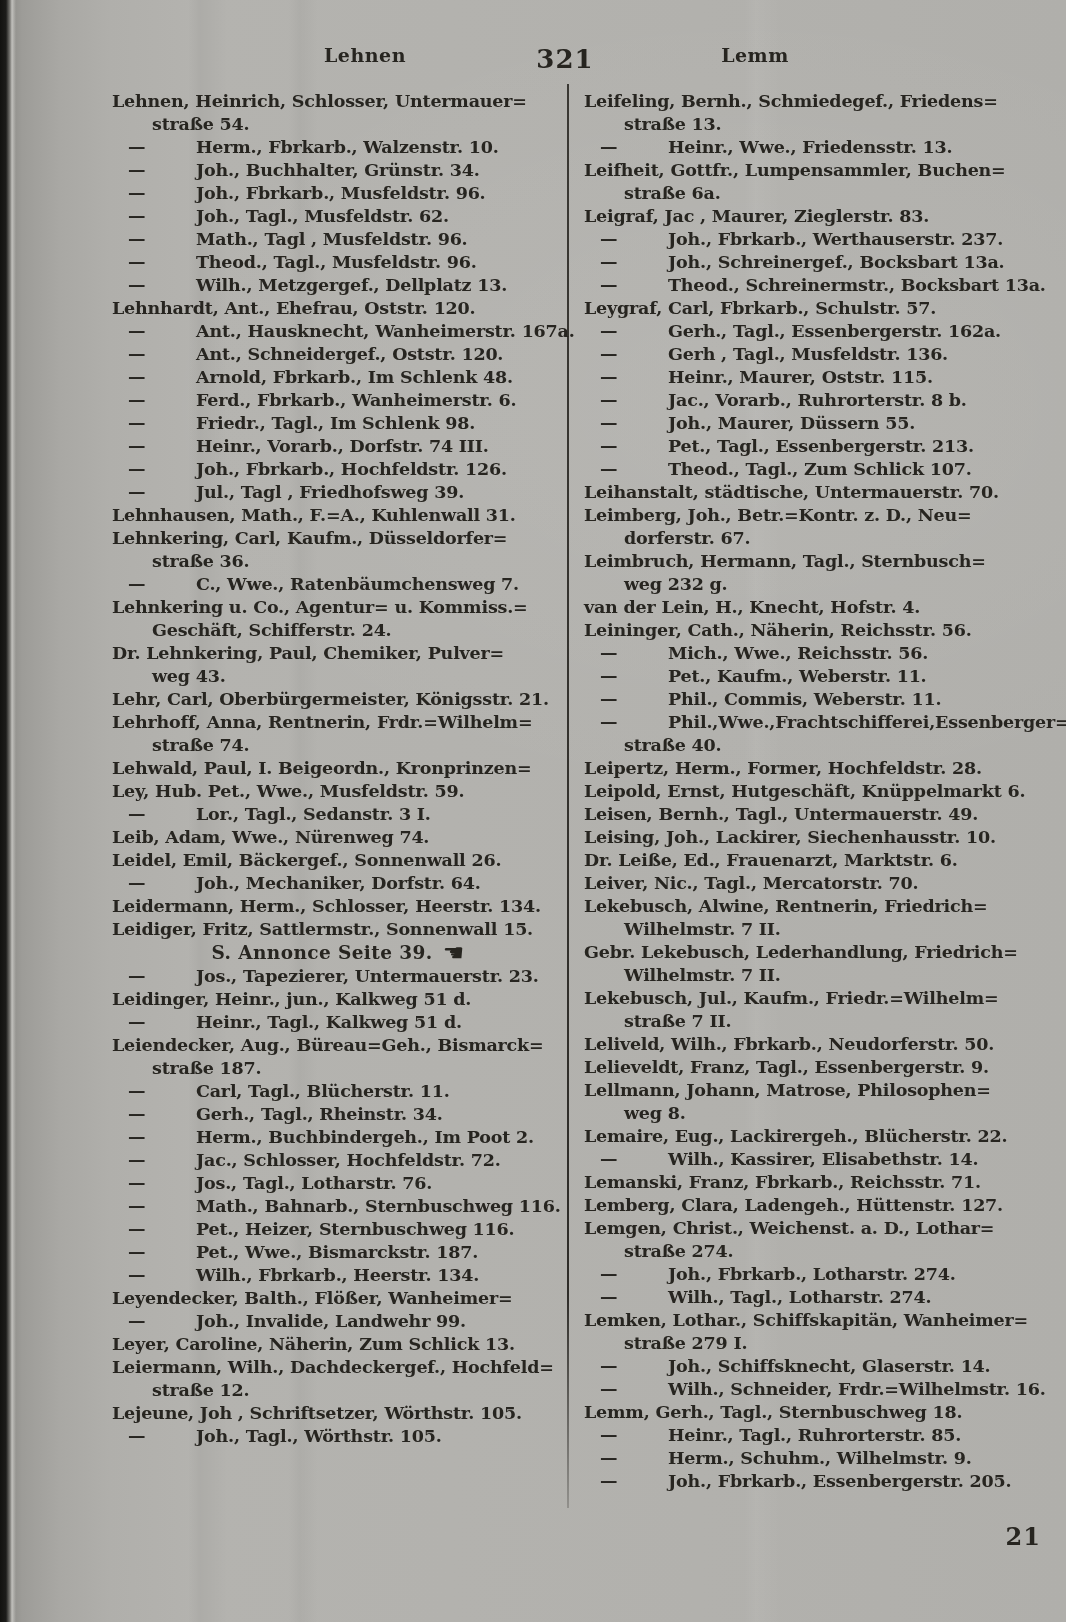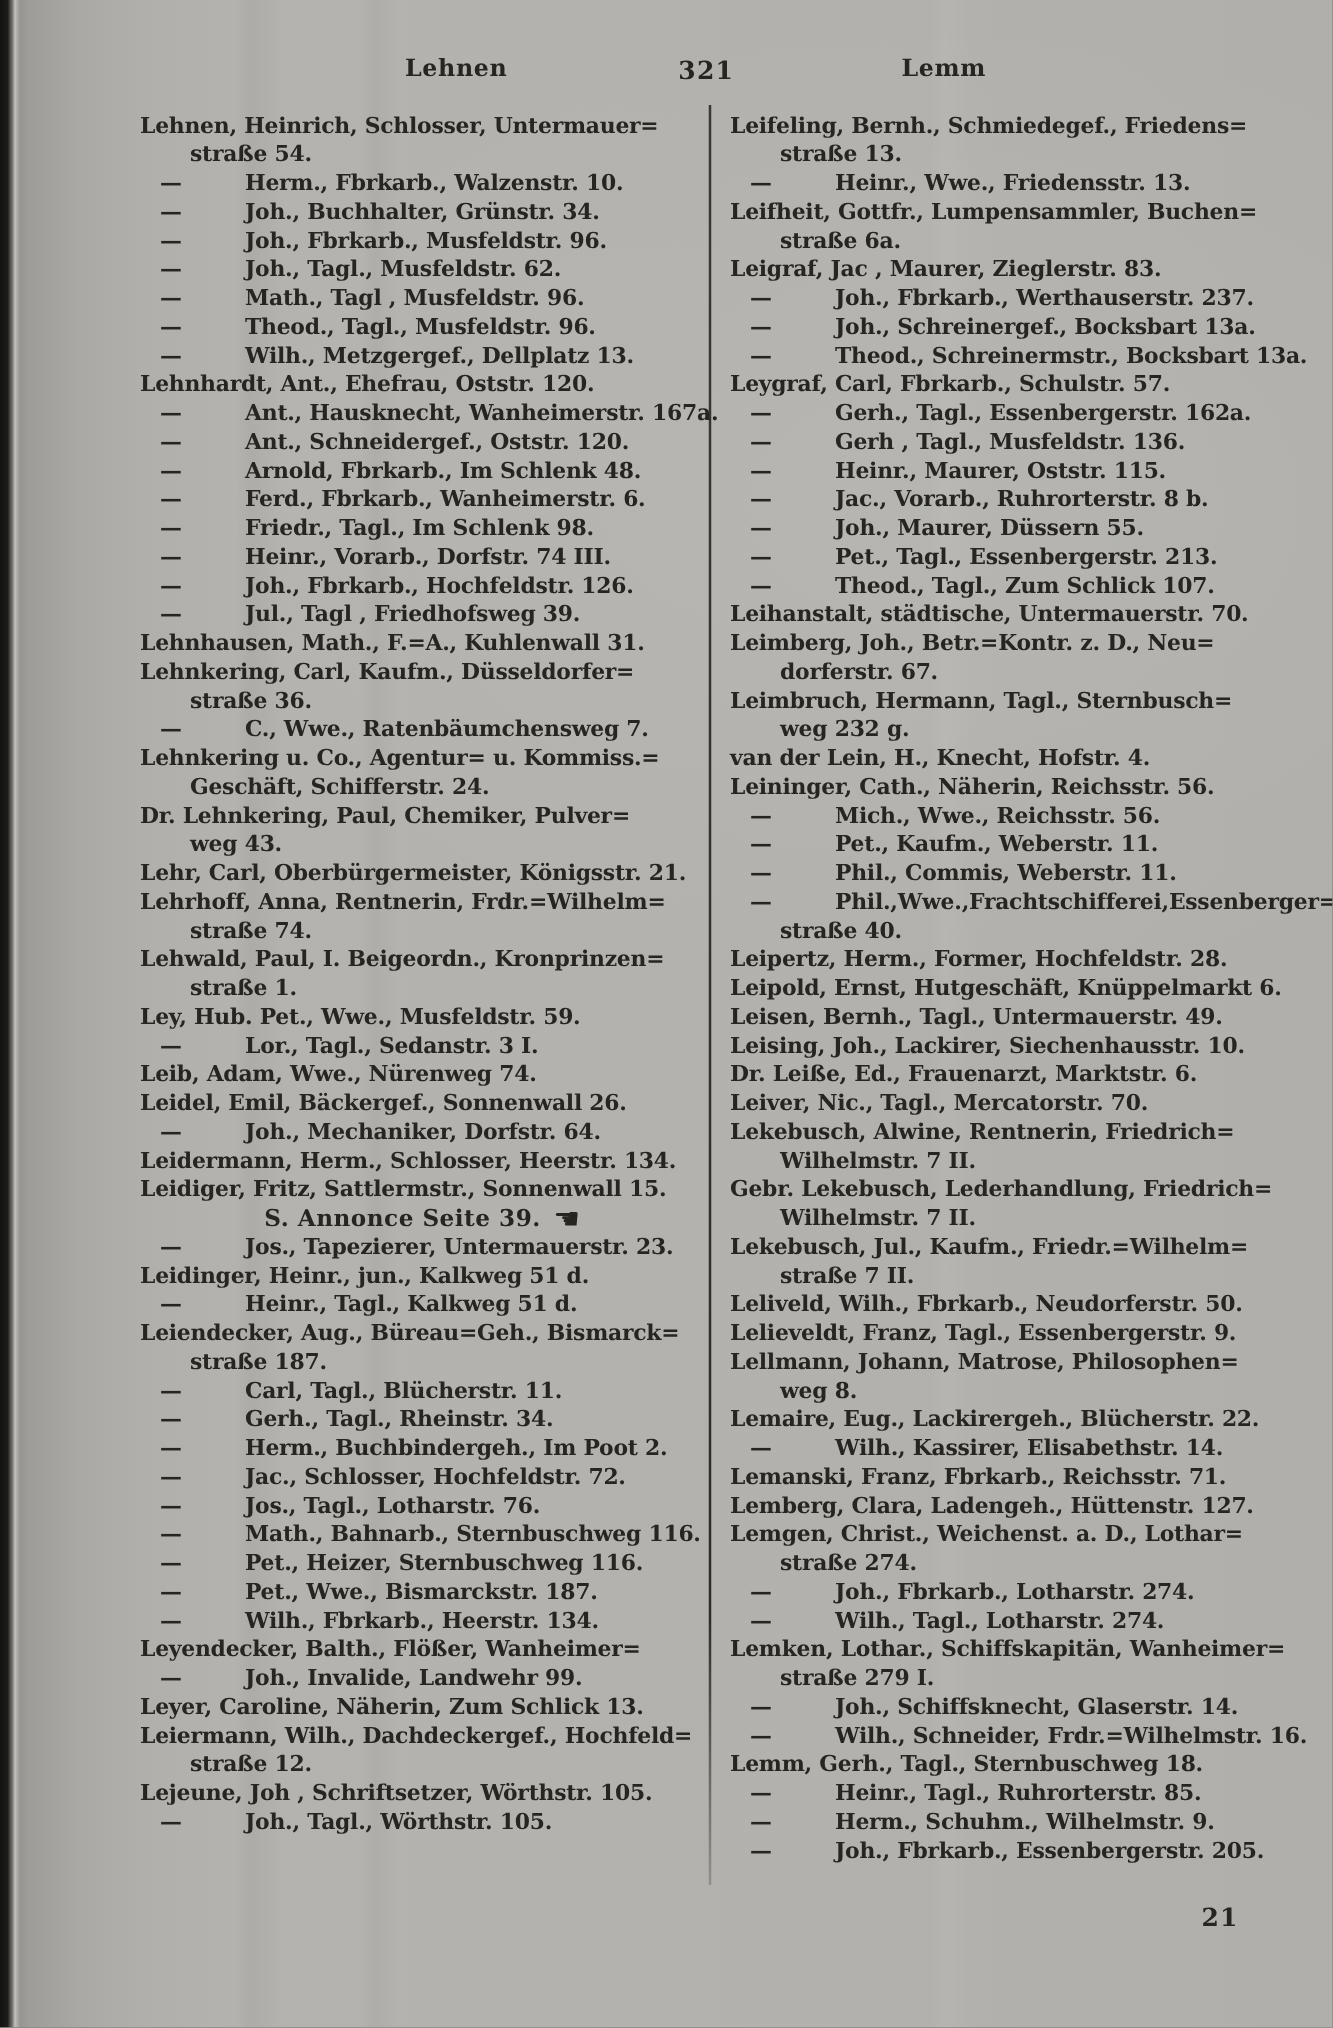--- a/index.html
+++ b/index.html
@@ -23,21 +23,21 @@
       linear-gradient(90deg, transparent 744px, rgba(255,255,255,0.05) 756px, transparent 780px);
   }
   .gutter{
     position:absolute;left:0;top:0;width:16px;height:100%;
     background:linear-gradient(90deg,#121210 0px,#1c1c1a 6px,#7b7a76 10px,#c2c1bd 12px,rgba(170,169,165,0) 16px);
   }
   .ht{
     position:absolute;top:44px;transform:translateX(-50%);
     font-size:19px;font-weight:700;letter-spacing:0.5px;white-space:nowrap;
   }
-  .ht.num{font-size:20px;letter-spacing:1px;}
+  .ht.num{font-size:26px;letter-spacing:1px;}
   .divider{
     position:absolute;left:567px;top:84px;width:2px;height:1424px;
     background:linear-gradient(#3a3833, #2e2c28 85%, rgba(46,44,40,0.25));
   }
   .col{position:absolute;top:90px;}
   .col.left{left:112px;width:452px;}
   .col.right{left:584px;width:436px;}
   .line{
     font-size:17.5px;line-height:23px;font-weight:700;
     letter-spacing:-0.2px;white-space:nowrap;
@@ -45,22 +45,22 @@
   .line.c{margin-left:40px;}
   .line.d .dash{display:inline-block;margin-left:16px;width:68px;}
   .line.a{
     text-align:center;font-weight:900;font-size:18.5px;letter-spacing:0.4px;
   }
   .manicule{
     font-family:"DejaVu Sans", sans-serif;
     font-size:24px;line-height:23px;vertical-align:-2px;margin-left:10px;
   }
   .footer-num{
-    position:absolute;left:916px;top:1522px;width:75px;
-    text-align:right;font-size:20px;font-weight:700;letter-spacing:1px;
+    position:absolute;left:966px;top:1522px;width:75px;
+    text-align:right;font-size:24px;font-weight:700;letter-spacing:1px;
   }
 </style>
 </head>
 <body>
 
 <div class="page">
   <div class="gutter"></div>
 
   <span class="ht" style="left:365px;">Lehnen</span>
   <span class="ht num" style="left:565px;">321</span>
@@ -92,21 +92,20 @@
       <div class="line c">straße 36.</div>
       <div class="line d"><span class="dash">—</span><span>C., Wwe., Ratenbäumchensweg 7.</span></div>
       <div class="line e">Lehnkering u. Co., Agentur= u. Kommiss.=</div>
       <div class="line c">Geschäft, Schifferstr. 24.</div>
       <div class="line e">Dr. Lehnkering, Paul, Chemiker, Pulver=</div>
       <div class="line c">weg 43.</div>
       <div class="line e">Lehr, Carl, Oberbürgermeister, Königsstr. 21.</div>
       <div class="line e">Lehrhoff, Anna, Rentnerin, Frdr.=Wilhelm=</div>
       <div class="line c">straße 74.</div>
       <div class="line e">Lehwald, Paul, I. Beigeordn., Kronprinzen=</div>
-      <div class="line c">straße 1.</div>
       <div class="line e">Ley, Hub. Pet., Wwe., Musfeldstr. 59.</div>
       <div class="line d"><span class="dash">—</span><span>Lor., Tagl., Sedanstr. 3 I.</span></div>
       <div class="line e">Leib, Adam, Wwe., Nürenweg 74.</div>
       <div class="line e">Leidel, Emil, Bäckergef., Sonnenwall 26.</div>
       <div class="line d"><span class="dash">—</span><span>Joh., Mechaniker, Dorfstr. 64.</span></div>
       <div class="line e">Leidermann, Herm., Schlosser, Heerstr. 134.</div>
       <div class="line e">Leidiger, Fritz, Sattlermstr., Sonnenwall 15.</div>
       <div class="line a">S. Annonce Seite 39.<span class="manicule">☚</span></div>
       <div class="line d"><span class="dash">—</span><span>Jos., Tapezierer, Untermauerstr. 23.</span></div>
       <div class="line e">Leidinger, Heinr., jun., Kalkweg 51 d.</div>

